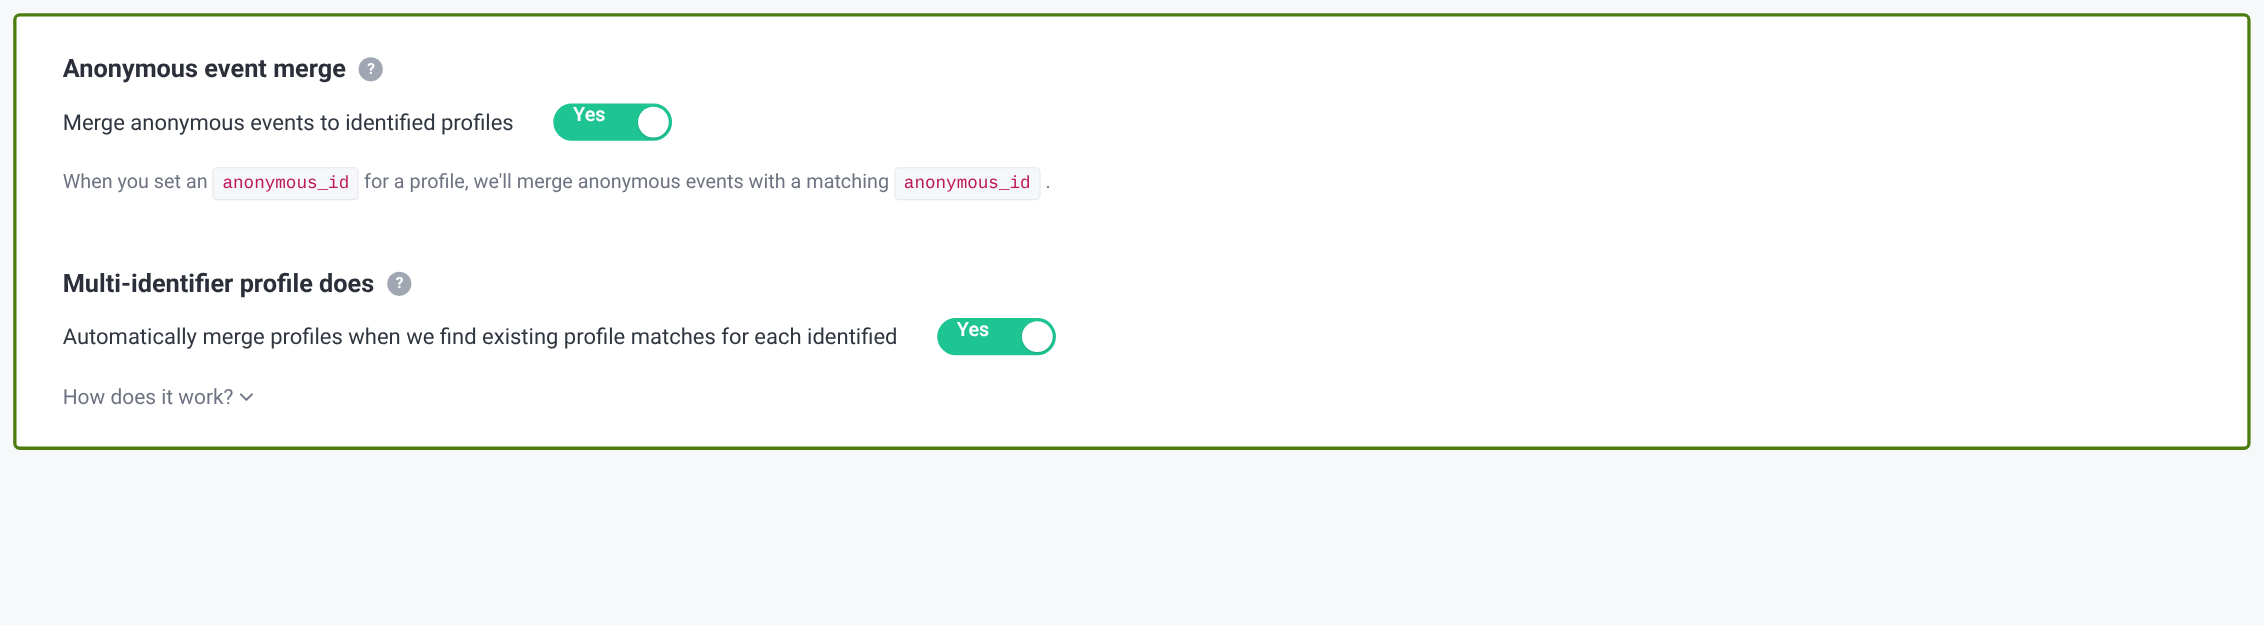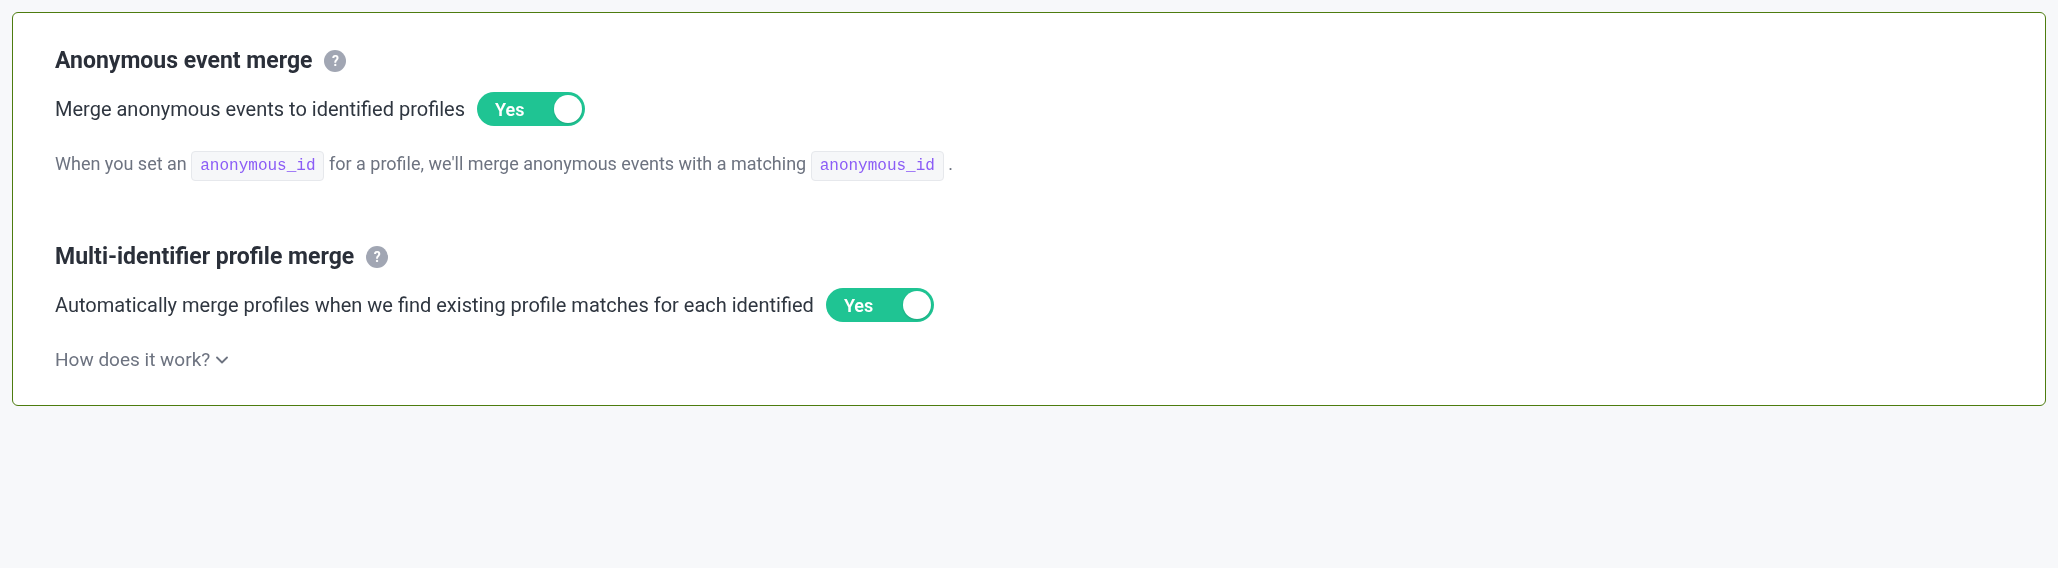--- a/index.html
+++ b/index.html
@@ -10,21 +10,21 @@
 
     body {
       font-family: -apple-system, BlinkMacSystemFont, "Segoe UI", Roboto, Helvetica, Arial, sans-serif;
       background-color: #f7f8fa;
       padding: 12px;
       color: #2f3640;
     }
 
     .card {
       background-color: #ffffff;
-      border: 1px solid #4d7c0f;
+      border: 3px solid #4d7c0f;
       border-radius: 6px;
       padding: 34px 42px 34px 42px;
       width: 100%;
     }
 
     .section {
       margin-bottom: 62px;
     }
 
     .section:last-child {
@@ -55,33 +55,33 @@
       justify-content: center;
       font-size: 14px;
       font-weight: 700;
       cursor: pointer;
       flex-shrink: 0;
     }
 
     .control-row {
       display: flex;
       align-items: center;
-      gap: 12px;
+      gap: 36px;
       margin-bottom: 24px;
     }
 
     .control-label {
       font-size: 20px;
       color: #2f3640;
       font-weight: 400;
     }
 
     .toggle {
       display: inline-flex;
-      align-items: center;
+      align-items: flex-start;
       width: 108px;
       height: 34px;
       border-radius: 17px;
       background-color: #1fc493;
       position: relative;
       padding: 0 10px;
       cursor: pointer;
     }
 
     .toggle-label {
@@ -104,21 +104,21 @@
 
     .description {
       font-size: 18px;
       color: #6d7380;
       line-height: 1.5;
     }
 
     .code-chip {
       display: inline-block;
       font-family: "SFMono-Regular", Consolas, "Liberation Mono", Menlo, Courier, monospace;
-      color: #8b5cf6;
+      color: #be185d;
       background-color: #f6f7f9;
       border: 1px solid #e6e8ec;
       border-radius: 4px;
       padding: 2px 8px;
       font-size: 16px;
       vertical-align: baseline;
     }
 
     .expand-link {
       display: inline-flex;
@@ -161,21 +161,21 @@
       <span>When you set an</span>
       <span class="code-chip">anonymous_id</span>
       <span>for a profile, we'll merge anonymous events with a matching</span>
       <span class="code-chip">anonymous_id</span>
       <span>.</span>
     </div>
   </div>
 
   <div class="section">
     <div class="section-header">
-      <span class="section-title">Multi-identifier profile merge</span>
+      <span class="section-title">Multi-identifier profile does</span>
       <span class="help-icon">?</span>
     </div>
 
     <div class="control-row">
       <span class="control-label">Automatically merge profiles when we find existing profile matches for each identified</span>
       <div class="toggle">
         <span class="toggle-label">Yes</span>
         <span class="toggle-knob"></span>
       </div>
     </div>

